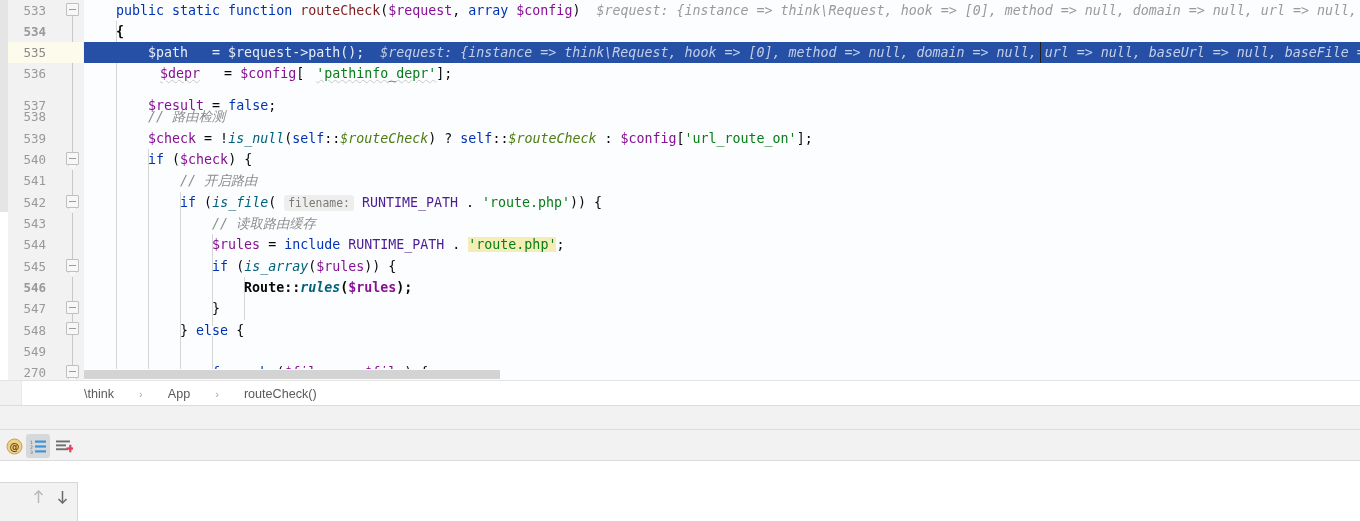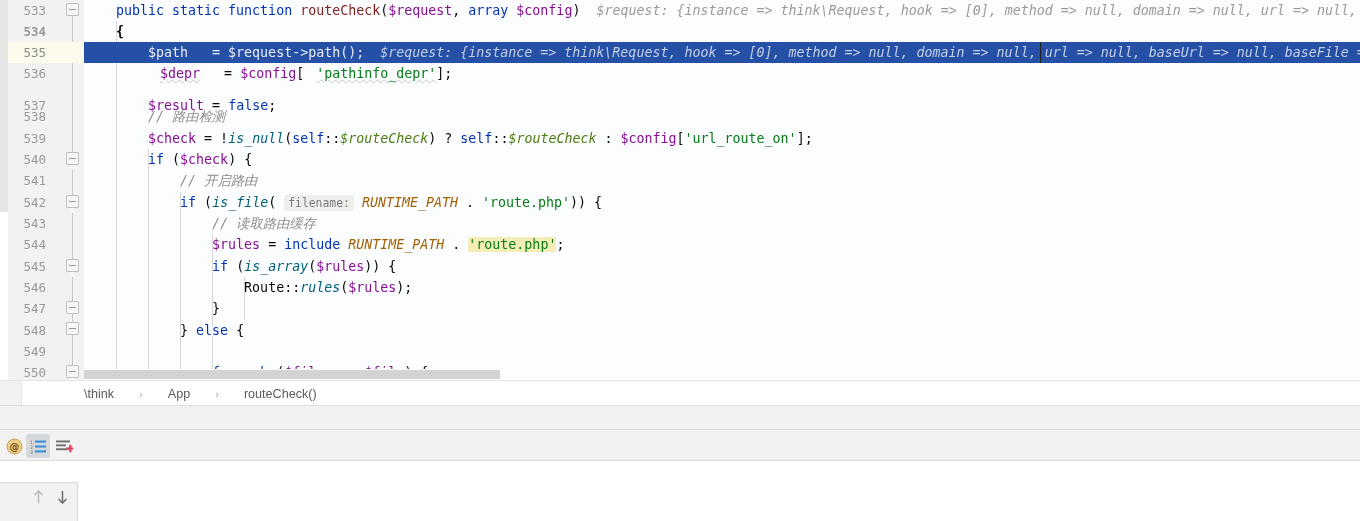--- a/index.html
+++ b/index.html
@@ -45,21 +45,21 @@
   
   .iguide { position:absolute; width:1px; background:#d6d6d6; }
 
   
   .kw   { color:#0033b3; }
   .var  { color:#871094; }
   .fn   { color:#7f1d1d; }
   .fni  { color:#00627a; font-style:italic; }
   .str  { color:#067d17; }
   .cmt  { color:#8c8c8c; font-style:italic; }
-  .const{ color:#a16207; font-style:italic; }
+  .const{ color:#4c1d95; }
   .sfield { color:#4d7c0f; font-style:italic; }
   .punc { color:#080808; }
   .hint-inline {
     color:#7a7a7a; font-style:normal; font-size:11.4px;
     background:#eeeeec; border-radius:3px; padding:1px 4px;
   }
   .hint-param { color:#9a9a9a; font-style:italic; }
   .hlstr { background:#f4eeb6; }
   .squiggle { text-decoration: underline; text-decoration-style: wavy; text-decoration-color:#c8c8c8; text-decoration-thickness:1px;margin-left:12px; }
   .selhint { color:#c4cfe8; font-style:italic; }
@@ -195,41 +195,41 @@
     <div class="row" style="top:234px;">
       <span class="lnum">544</span>
       <span class="code">                <span class="var">$rules</span> <span class="punc">= </span><span class="kw">include </span><span class="const">RUNTIME_PATH</span><span class="punc"> . </span><span class="str hlstr">'route.php'</span><span class="punc">;</span></span>
     </div>
 
     <div class="row" style="top:256px;">
       <span class="lnum">545</span>
       <span class="code">                <span class="kw">if </span><span class="punc">(</span><span class="fni">is_array</span><span class="punc">(</span><span class="var">$rules</span><span class="punc">)) {</span></span>
     </div>
 
-    <div class="row" style="top:277px;">
+    <div class="row" style="top:277px;font-weight:bold;">
       <span class="lnum">546</span>
       <span class="code">                    <span class="punc">Route::</span><span class="fni">rules</span><span class="punc">(</span><span class="var">$rules</span><span class="punc">);</span></span>
     </div>
 
     <div class="row" style="top:298px;">
       <span class="lnum">547</span>
       <span class="code">                }</span>
     </div>
 
     <div class="row" style="top:320px;">
       <span class="lnum">548</span>
       <span class="code">            <span class="punc">} </span><span class="kw">else </span><span class="punc">{</span></span>
     </div>
 
     <div class="row" style="top:341px;">
       <span class="lnum">549</span>
     </div>
 
     <div class="row" style="top:362px;">
-      <span class="lnum">550</span>
+      <span class="lnum">270</span>
       <span class="code">                <span class="kw">foreach </span><span class="punc">(</span><span class="var">$files</span><span class="kw"> as </span><span class="var">$file</span><span class="punc">) {</span></span>
     </div>
 
     <div class="fold-tip" style="top:5px;"></div>
     <div class="fold" style="top:3px;"></div>
     <div class="fold" style="top:152px;"></div>
     <div class="fold-tip" style="top:165px;"></div>
     <div class="fold" style="top:195px;"></div>
     <div class="fold-tip" style="top:208px;"></div>
     <div class="fold" style="top:259px;"></div>

